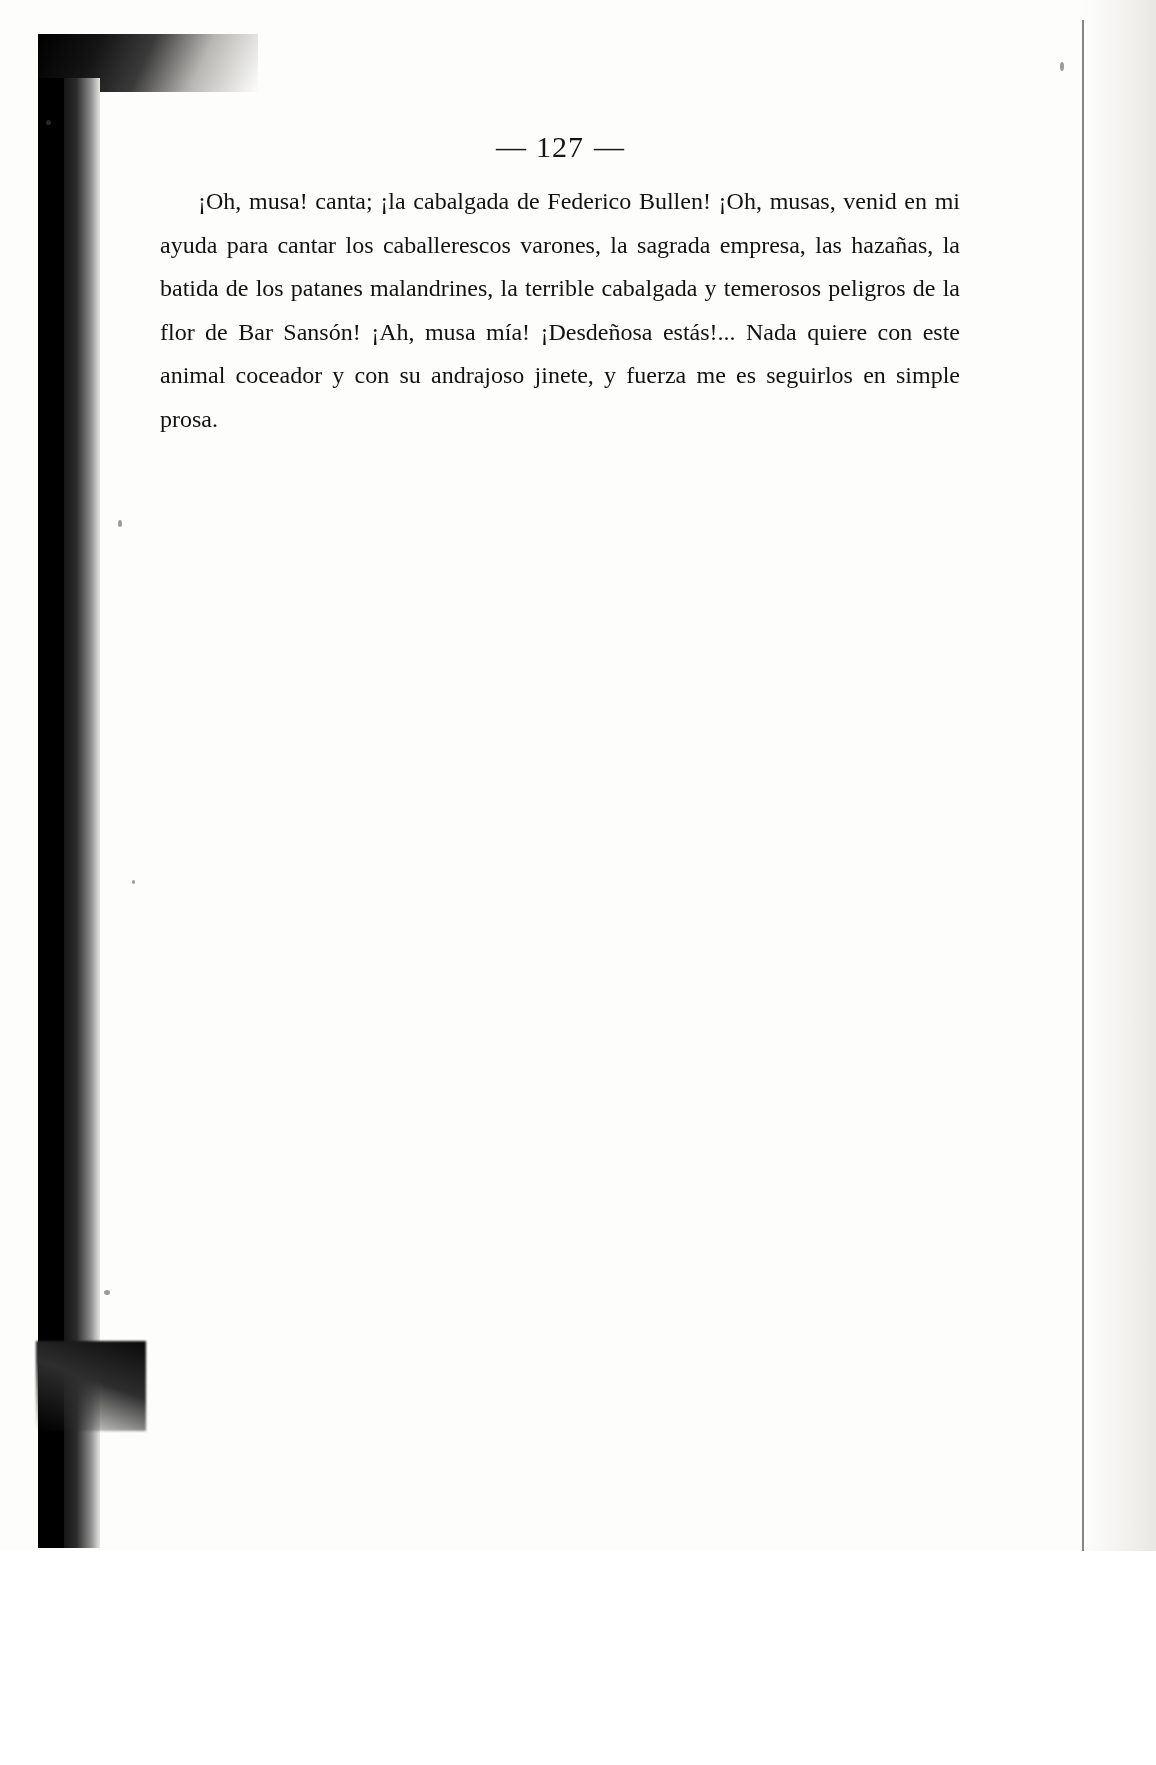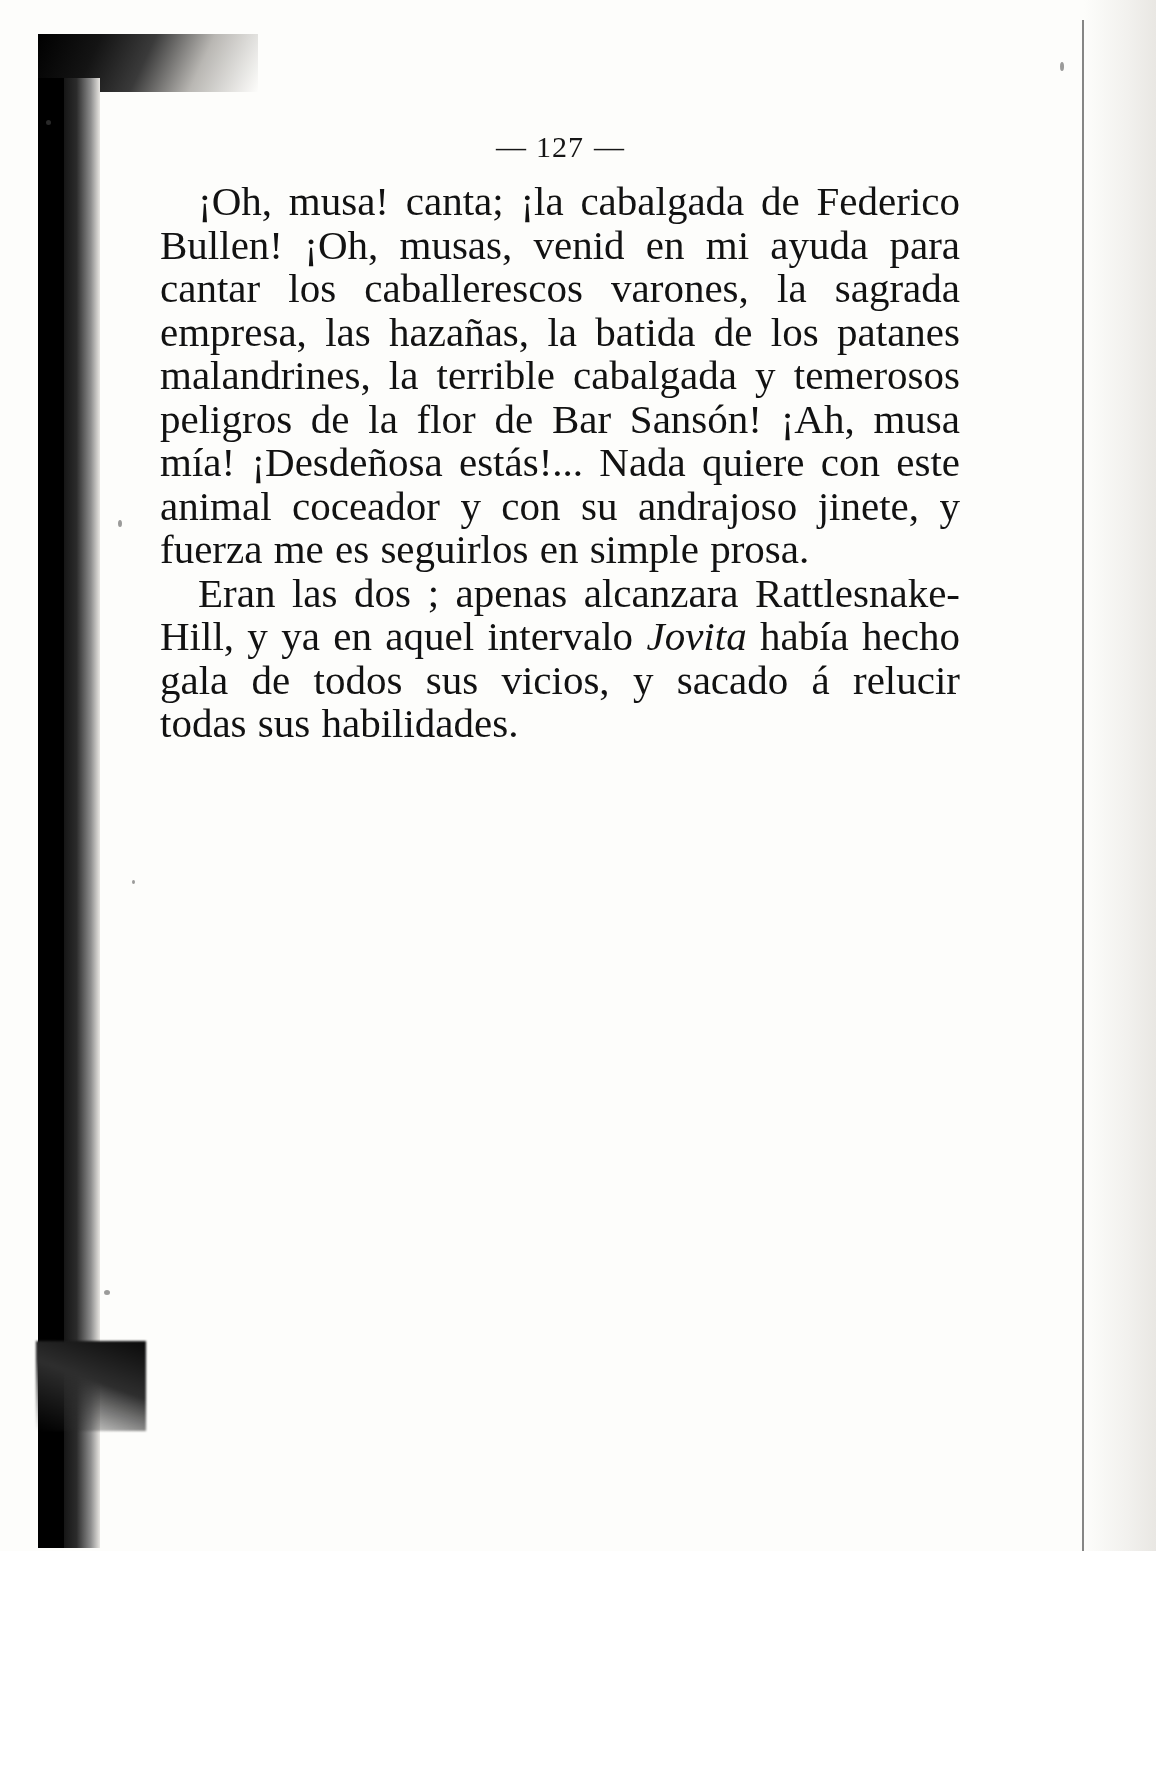--- a/index.html
+++ b/index.html
@@ -87,21 +87,21 @@
     letter-spacing: 1px;
     color: #161616;
     margin-bottom: 16px;
   }
   .folio .dash {
     letter-spacing: 0;
     padding: 0 10px;
   }
   p.para {
     margin: 0;
-    font-size: 41px;
+    font-size: 24px;
     line-height: 43.5px;
     color: #121212;
     text-align: justify;
     text-justify: inter-word;
     word-spacing: 1px;
     hyphens: manual;
   }
   p.para.indent {
     text-indent: 38px;
   }
@@ -131,17 +131,16 @@
   <div class="speck" style="left:176px; top:1650px; width:5px;  height:4px;"></div>
 
   <div class="content">
 
     <div class="folio">
       <span class="dash">—</span><span>127</span><span class="dash">—</span>
     </div>
 
     <div id="body-text">
         <p class="para indent"><span>¡Oh, musa! canta; ¡la cabalgada de Federico Bullen! ¡Oh, musas, venid en mi ayuda para cantar los caballerescos varones, la sagrada empresa, las hazañas, la batida de los patanes malandrines, la terrible cabalgada y temerosos peligros de la flor de Bar Sansón! ¡Ah, musa mía! ¡Desdeñosa estás!... Nada quiere con este animal coceador y con su andrajoso jinete, y fuerza me es seguirlos en simple prosa.</span></p>
-        <p class="para indent"><span>Eran las dos ; apenas alcanzara Rattlesnake-Hill, y ya en aquel intervalo </span><span class="it">Jovita</span><span> había hecho gala de todos sus vicios, y sacado á relucir todas sus habilidades.</span></p>
       </div>
 
   </div>
 </div>
 
 </body></html>

